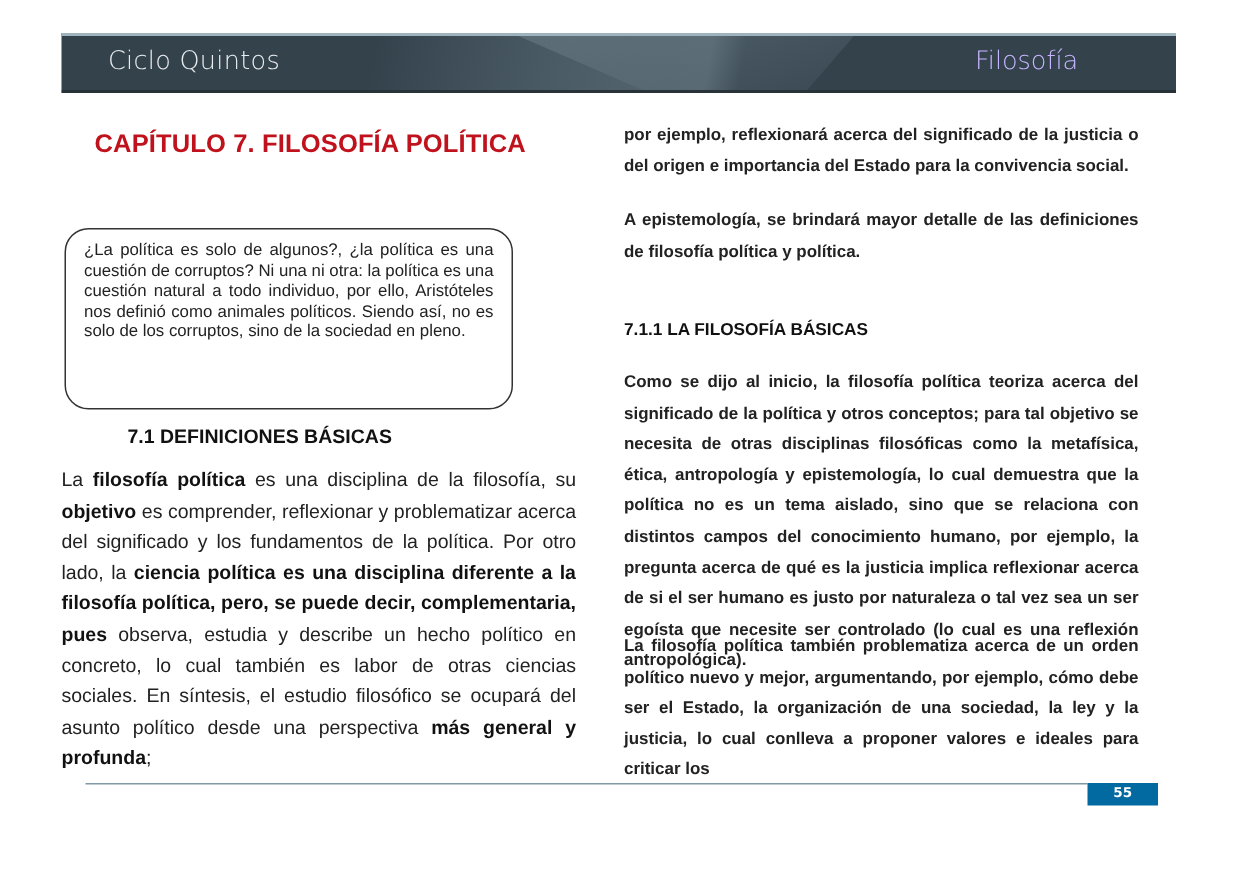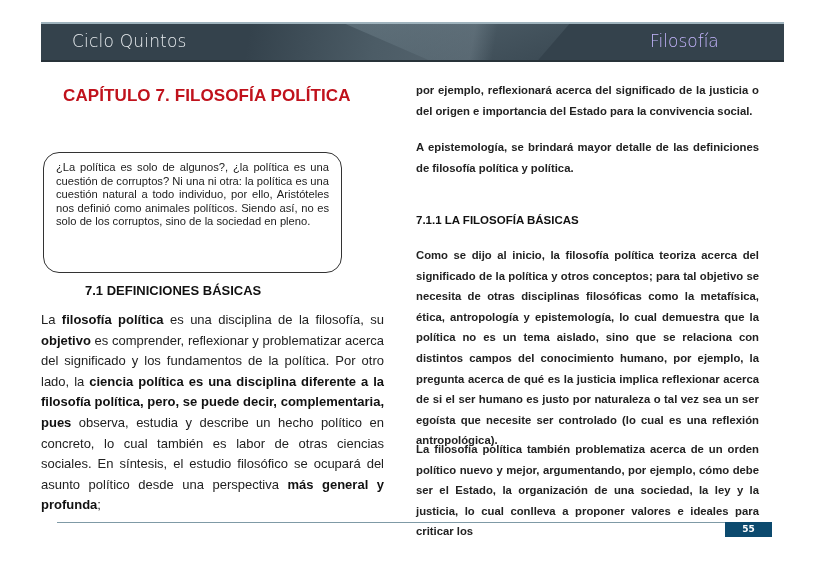--- a/index.html
+++ b/index.html
@@ -80,29 +80,29 @@
       position: absolute; left: 416px; top: 80px; width: 343px;
       font-size: 11.3px; line-height: 20.6px; text-align: justify; color: #222;
     }
     .right-col p { margin-bottom: 0; font-weight: bold; }
     .p1 { position: absolute; top: 0; left: 0; width: 343px; }
     .p2 { position: absolute; top: 57px; left: 0; width: 343px; }
     .sub-title {
       position: absolute; top: 130px; left: 0; font-size: 11.5px; font-weight: bold; color: #111;
     }
     .p3 { position: absolute; top: 165px; left: 0; width: 343px; }
-    .p4 { position: absolute; top: 341px; left: 0; width: 343px; margin-top: 18px; }
+    .p4 { position: absolute; top: 341px; left: 0; width: 343px; }
 
     
     .footer-line {
       position: absolute; left: 57px; top: 522px; width: 668px; height: 1px; background: #7f9aa6;
     }
     .page-number {
       position: absolute; left: 725px; top: 522px; width: 47px; height: 15px;
-      background: #0c4a6e; color: #fff; font-size: 9px; font-weight: bold;
+      background: #0369a1; color: #fff; font-size: 9px; font-weight: bold;
       text-align: center; line-height: 15px; font-family: "DejaVu Sans", sans-serif;
     }
   </style>
 </head>
 <body>
 
 <div class="page">
 
   <div class="header">
     <div class="shade1"></div>

